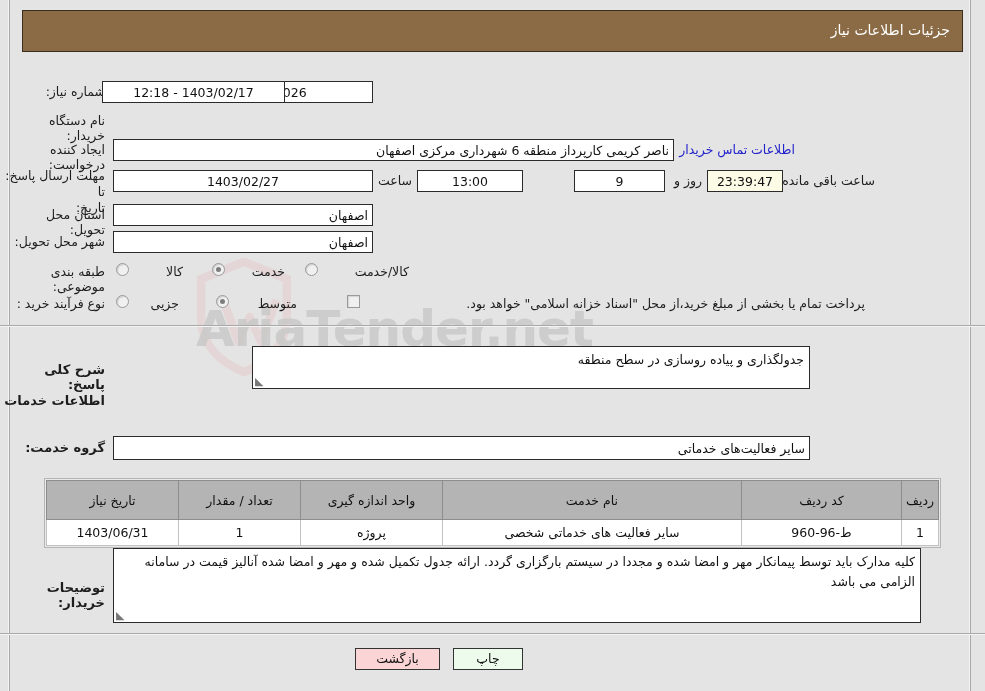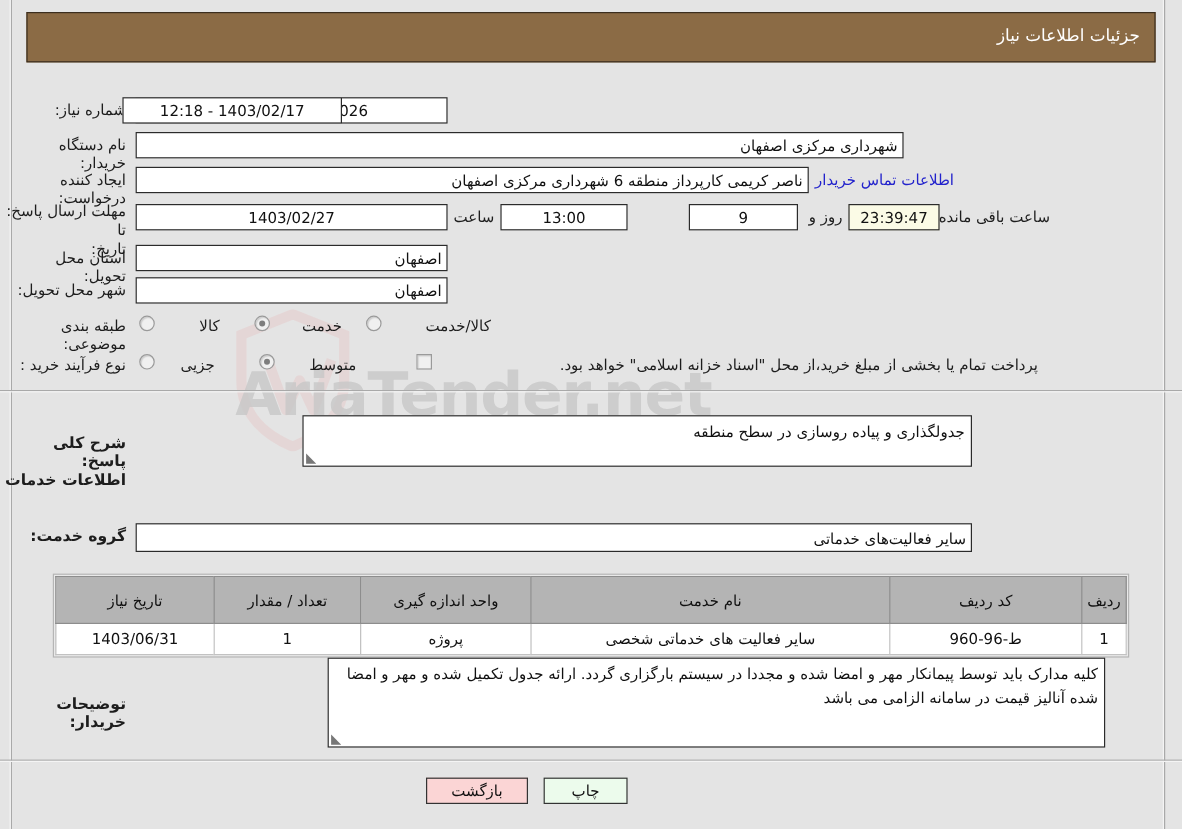--- a/index.html
+++ b/index.html
@@ -241,21 +241,20 @@
     <div class="titlebar-text">جزئیات اطلاعات نیاز</div>
   </div>
 
   <div class="lbl" style="right:880px; top:84px; width:85px;">شماره نیاز:</div>
   <div class="box ctr" style="right:612px; top:81px; width:260px; height:22px;">1103094325000026</div>
 
   <div class="lbl" style="right:700px; top:84px; width:175px; text-align:right;">تاریخ و ساعت اعلان عمومی:</div>
   <div class="box ctr" style="right:700px; top:81px; width:183px; height:22px;">1403/02/17 - 12:18</div>
 
   <div class="lbl" style="right:880px; top:113px; width:95px;">نام دستگاه خریدار:</div>
-  <div class="box rgt" style="right:232px; top:110px; width:640px; height:22px;">شهرداری مرکزی اصفهان</div>
 
   <div class="lbl" style="right:880px; top:142px; width:102px;">ایجاد کننده درخواست:</div>
   <div class="box rgt" style="right:311px; top:139px; width:561px; height:22px;">ناصر کریمی کارپرداز منطقه 6 شهرداری مرکزی اصفهان</div>
   <a class="link" style="right:190px; top:142px;">اطلاعات تماس خریدار</a>
 
   <div class="lbl" style="right:880px; top:168px; width:100px; line-height:16px;">مهلت ارسال پاسخ: تا
 تاریخ:</div>
   <div class="box ctr" style="right:612px; top:170px; width:260px; height:22px;">1403/02/27</div>
   <div class="plain" style="right:573px; top:173px;">ساعت</div>
   <div class="box ctr" style="right:462px; top:170px; width:106px; height:22px;">13:00</div>
@@ -318,21 +317,21 @@
           <td>سایر فعالیت های خدماتی شخصی</td>
           <td>پروژه</td>
           <td>1</td>
           <td>1403/06/31</td>
         </tr>
       </tbody>
     </table>
   </div>
 
   <div class="lbl lbl-b" style="right:880px; top:580px; width:92px; font-size:13px;">توضیحات خریدار:</div>
-  <div class="ta" style="right:64px; top:548px; width:648px; height:75px;">
+  <div class="ta" style="right:64px; top:548px; width:808px; height:75px;">
     <span>کلیه مدارک باید توسط پیمانکار مهر و امضا شده و مجددا در سیستم بارگزاری گردد. ارائه جدول تکمیل شده و مهر و امضا شده آنالیز قیمت در سامانه الزامی می باشد</span>
     <span class="grip">◢</span>
   </div>
 
   <div class="rule" style="top:633px;"></div>
 
   <div class="btn btn-print" style="right:462px; top:648px; width:70px;">چاپ</div>
   <div class="btn btn-back" style="right:545px; top:648px; width:85px;">بازگشت</div>
 
 </div>

